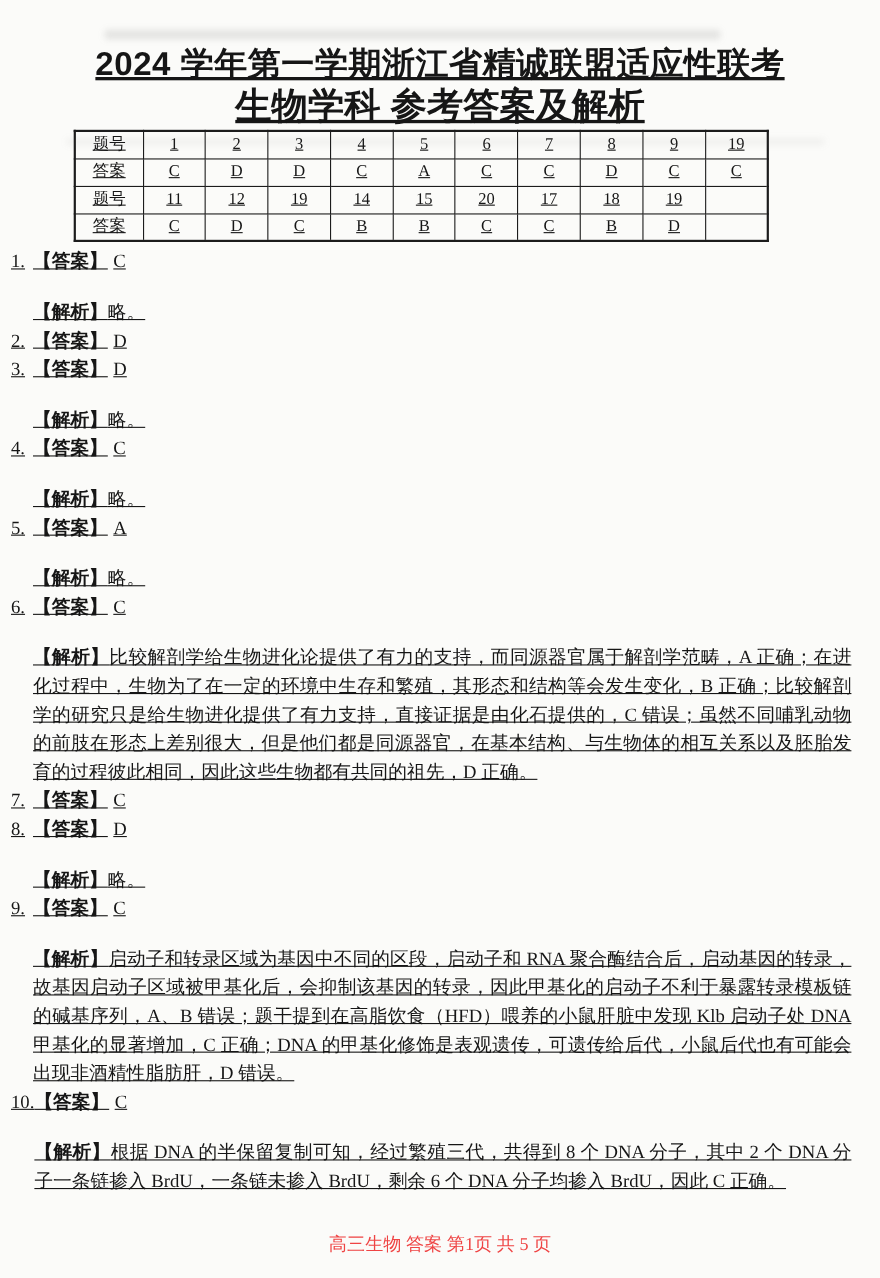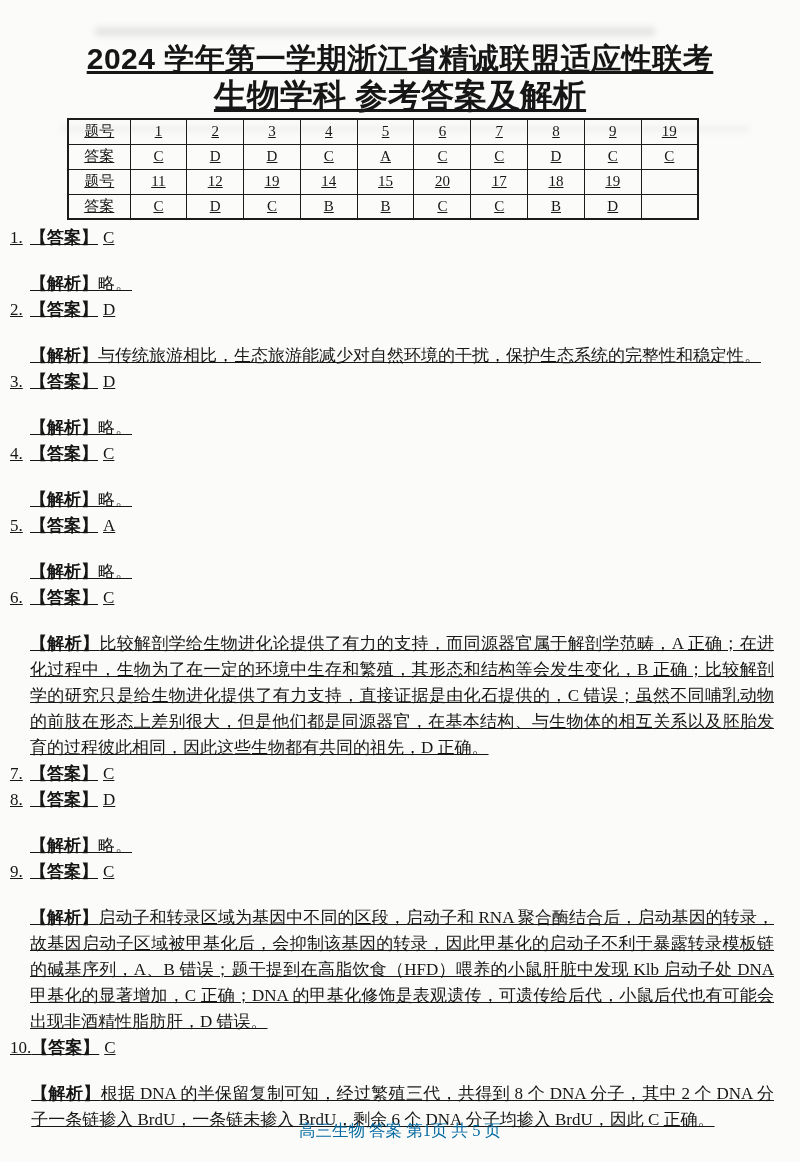--- a/index.html
+++ b/index.html
@@ -83,21 +83,21 @@
   .ans { margin-left: 5px; }
   .expl { text-align: justify; margin-top: 20px; }
 
   .footer {
     position: absolute;
     left: 0;
     top: 1120px;
     width: 100%;
     text-align: center;
     font-size: 16.5px;
-    color: #0369a1;
+    color: #ef4444;
   }
 </style>
 </head>
 <body>
 
 <div class="page">
 
   <div class="ghost g1"></div>
   <div class="ghost g2"></div>
 
@@ -169,21 +169,20 @@
       <div class="item-body">
         <div><span class="lbl">【答案】</span><span class="ans">C</span></div>
         <div class="expl"><span class="lbl">【解析】</span><span>略。</span></div>
       </div>
     </div>
 
     <div class="item">
       <span class="num">2.</span>
       <div class="item-body">
         <div><span class="lbl">【答案】</span><span class="ans">D</span></div>
-        <div class="expl"><span class="lbl">【解析】</span><span>与传统旅游相比，生态旅游能减少对自然环境的干扰，保护生态系统的完整性和稳定性。</span></div>
       </div>
     </div>
 
     <div class="item">
       <span class="num">3.</span>
       <div class="item-body">
         <div><span class="lbl">【答案】</span><span class="ans">D</span></div>
         <div class="expl"><span class="lbl">【解析】</span><span>略。</span></div>
       </div>
     </div>

